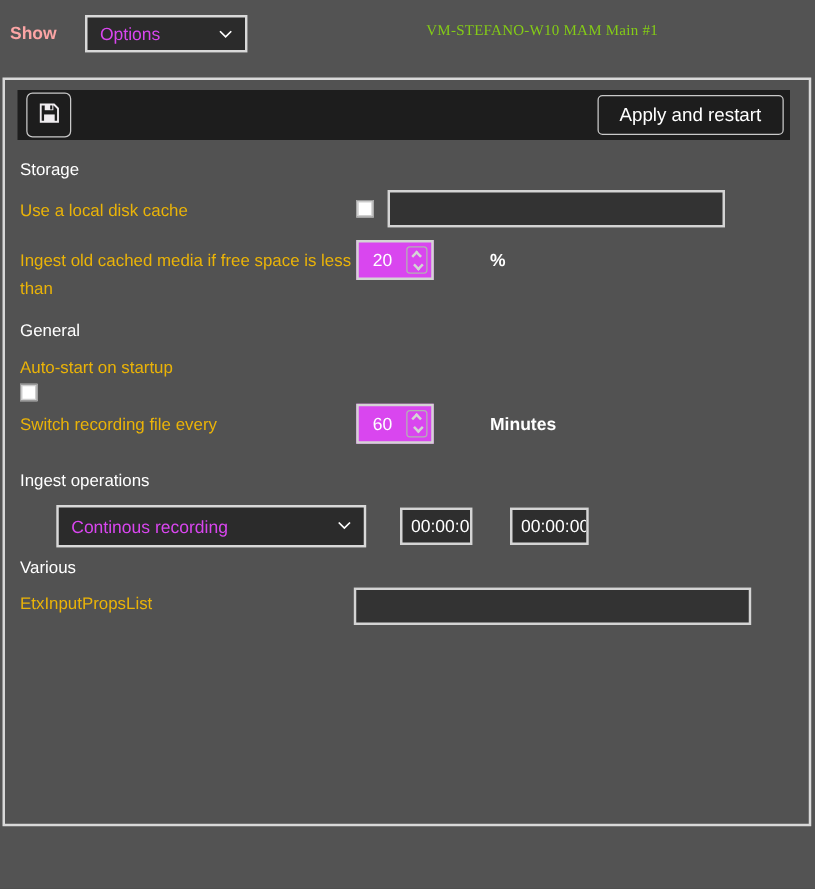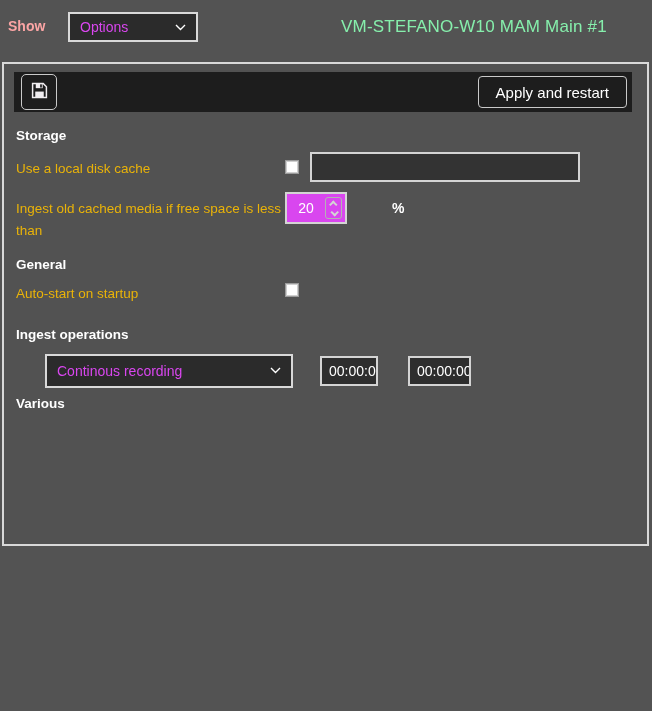--- a/index.html
+++ b/index.html
@@ -14,25 +14,25 @@
 
   
   .header { position:absolute; top:0; left:0; width:652px; height:62px; }
   .show-label { position:absolute; left:8px; top:18px; font-size:14px; font-weight:bold; color:#fca5a5; }
   .select {
     display:flex; align-items:center; justify-content:space-between;
     background:#2b2b2b; border:2px solid #d9d9d9;
     color:#d946ef; font-size:14px; padding:0 10px; cursor:default;
   }
   .options-select { position:absolute; left:68px; top:12px; width:130px; height:30px; }
-  .page-title { position:absolute; left:341px; top:17px; font-size:17px; color:#86efac; letter-spacing:.2px; }
+  .page-title { position:absolute; left:341px; top:17px; font-size:12px; color:#84cc16; letter-spacing:.2px;font-family:Liberation Serif, serif; }
 
   
   .panel {
-    position:absolute; left:2px; top:62px; width:647px; height:484px;
+    position:absolute; left:2px; top:62px; width:647px; height:599px;
     border:2px solid #d9d9d9; background:#525252;
   }
 
   
   .toolbar {
     position:absolute; left:10px; top:8px; width:618px; height:40px;
     background:#1d1d1d; display:flex; align-items:center; justify-content:space-between;
   }
   .save-button {
     width:36px; height:36px; margin-left:7px;
@@ -40,21 +40,21 @@
     display:flex; align-items:center; justify-content:center; cursor:pointer;
   }
   .apply-button {
     height:32px; margin-right:5px; padding:0 17px;
     border:1px solid #c9c9c9; border-radius:4px; background:#1d1d1d;
     color:#fff; font-size:15px; font-family:"Liberation Sans", sans-serif; cursor:pointer;
   }
 
   
   .content { position:absolute; left:12px; top:48px; width:620px; }
-  .section-heading { font-size:13.5px; font-weight:bold; color:#fff; margin-top:16px; margin-bottom:9px; }
+  .section-heading { font-size:13.5px; font-weight:normal; color:#fff; margin-top:16px; margin-bottom:9px; }
   .row { display:flex; align-items:flex-start; margin-bottom:10px; }
   .field-label { width:269px; font-size:13.5px; color:#eab308; line-height:1.6; padding-top:6px; }
   .checkbox {
     width:14px; height:14px; background:#fff; border:1px solid #9b9b9b;
     box-shadow:inset 0 0 0 1px #cfcfcf; margin-top:8px; cursor:pointer; flex:0 0 auto;
   }
   .text-input {
     height:30px; background:#333333; border:2px solid #d4d4d4;
     color:#fff; font-size:14px; padding:0 8px; font-family:"Liberation Sans", sans-serif;
   }
@@ -141,40 +141,55 @@
           <span class="spin-btns">
             <i class="chev up"></i>
             <i class="chev down"></i>
           </span>
         </div>
         <span class="unit-label">%</span>
       </div>
 
       <div class="section-heading">General</div>
 
-      <div class="row" style="margin-bottom:2px;">
+      <div class="row" style="margin-bottom:2px;flex-direction:column;">
         <span class="field-label" style="padding-top:2px;">Auto-start on startup</span>
         <span class="checkbox" style="margin-top:2px;"></span>
       </div>
 
+      <div class="row">
+        <span class="field-label">Switch recording file every</span>
+        <div class="spin">
+          <span class="spin-val">60</span>
+          <span class="spin-btns">
+            <i class="chev up"></i>
+            <i class="chev down"></i>
+          </span>
+        </div>
+        <span class="unit-label">Minutes</span>
+      </div>
 
 
       <div class="section-heading" style="margin-top:22px;">Ingest operations</div>
 
       <div class="ingest-row">
         <div class="select mode-select">
           <span>Continous recording</span>
           <span class="chevron-down-icon">
             <svg width="11" height="7" viewBox="0 0 11 7">
                 <polyline points="1,1 5.5,5.5 10,1" fill="none" stroke="#ffffff" stroke-width="1.4"></polyline>
               </svg>
           </span>
         </div>
         <input class="time-input" type="text" value="00:00:00" style="">
         <input class="time-input t2" type="text" value="00:00:00" style="">
       </div>
 
       <div class="section-heading" style="margin-top:8px;">Various</div>
 
+      <div class="row">
+        <span class="field-label" style="padding-top:2px; width:267px;">EtxInputPropsList</span>
+        <input class="text-input etx-input" type="text" value="" style="">
+      </div>
 
     </div>
   </div>
 </div>
 
 </body></html>

